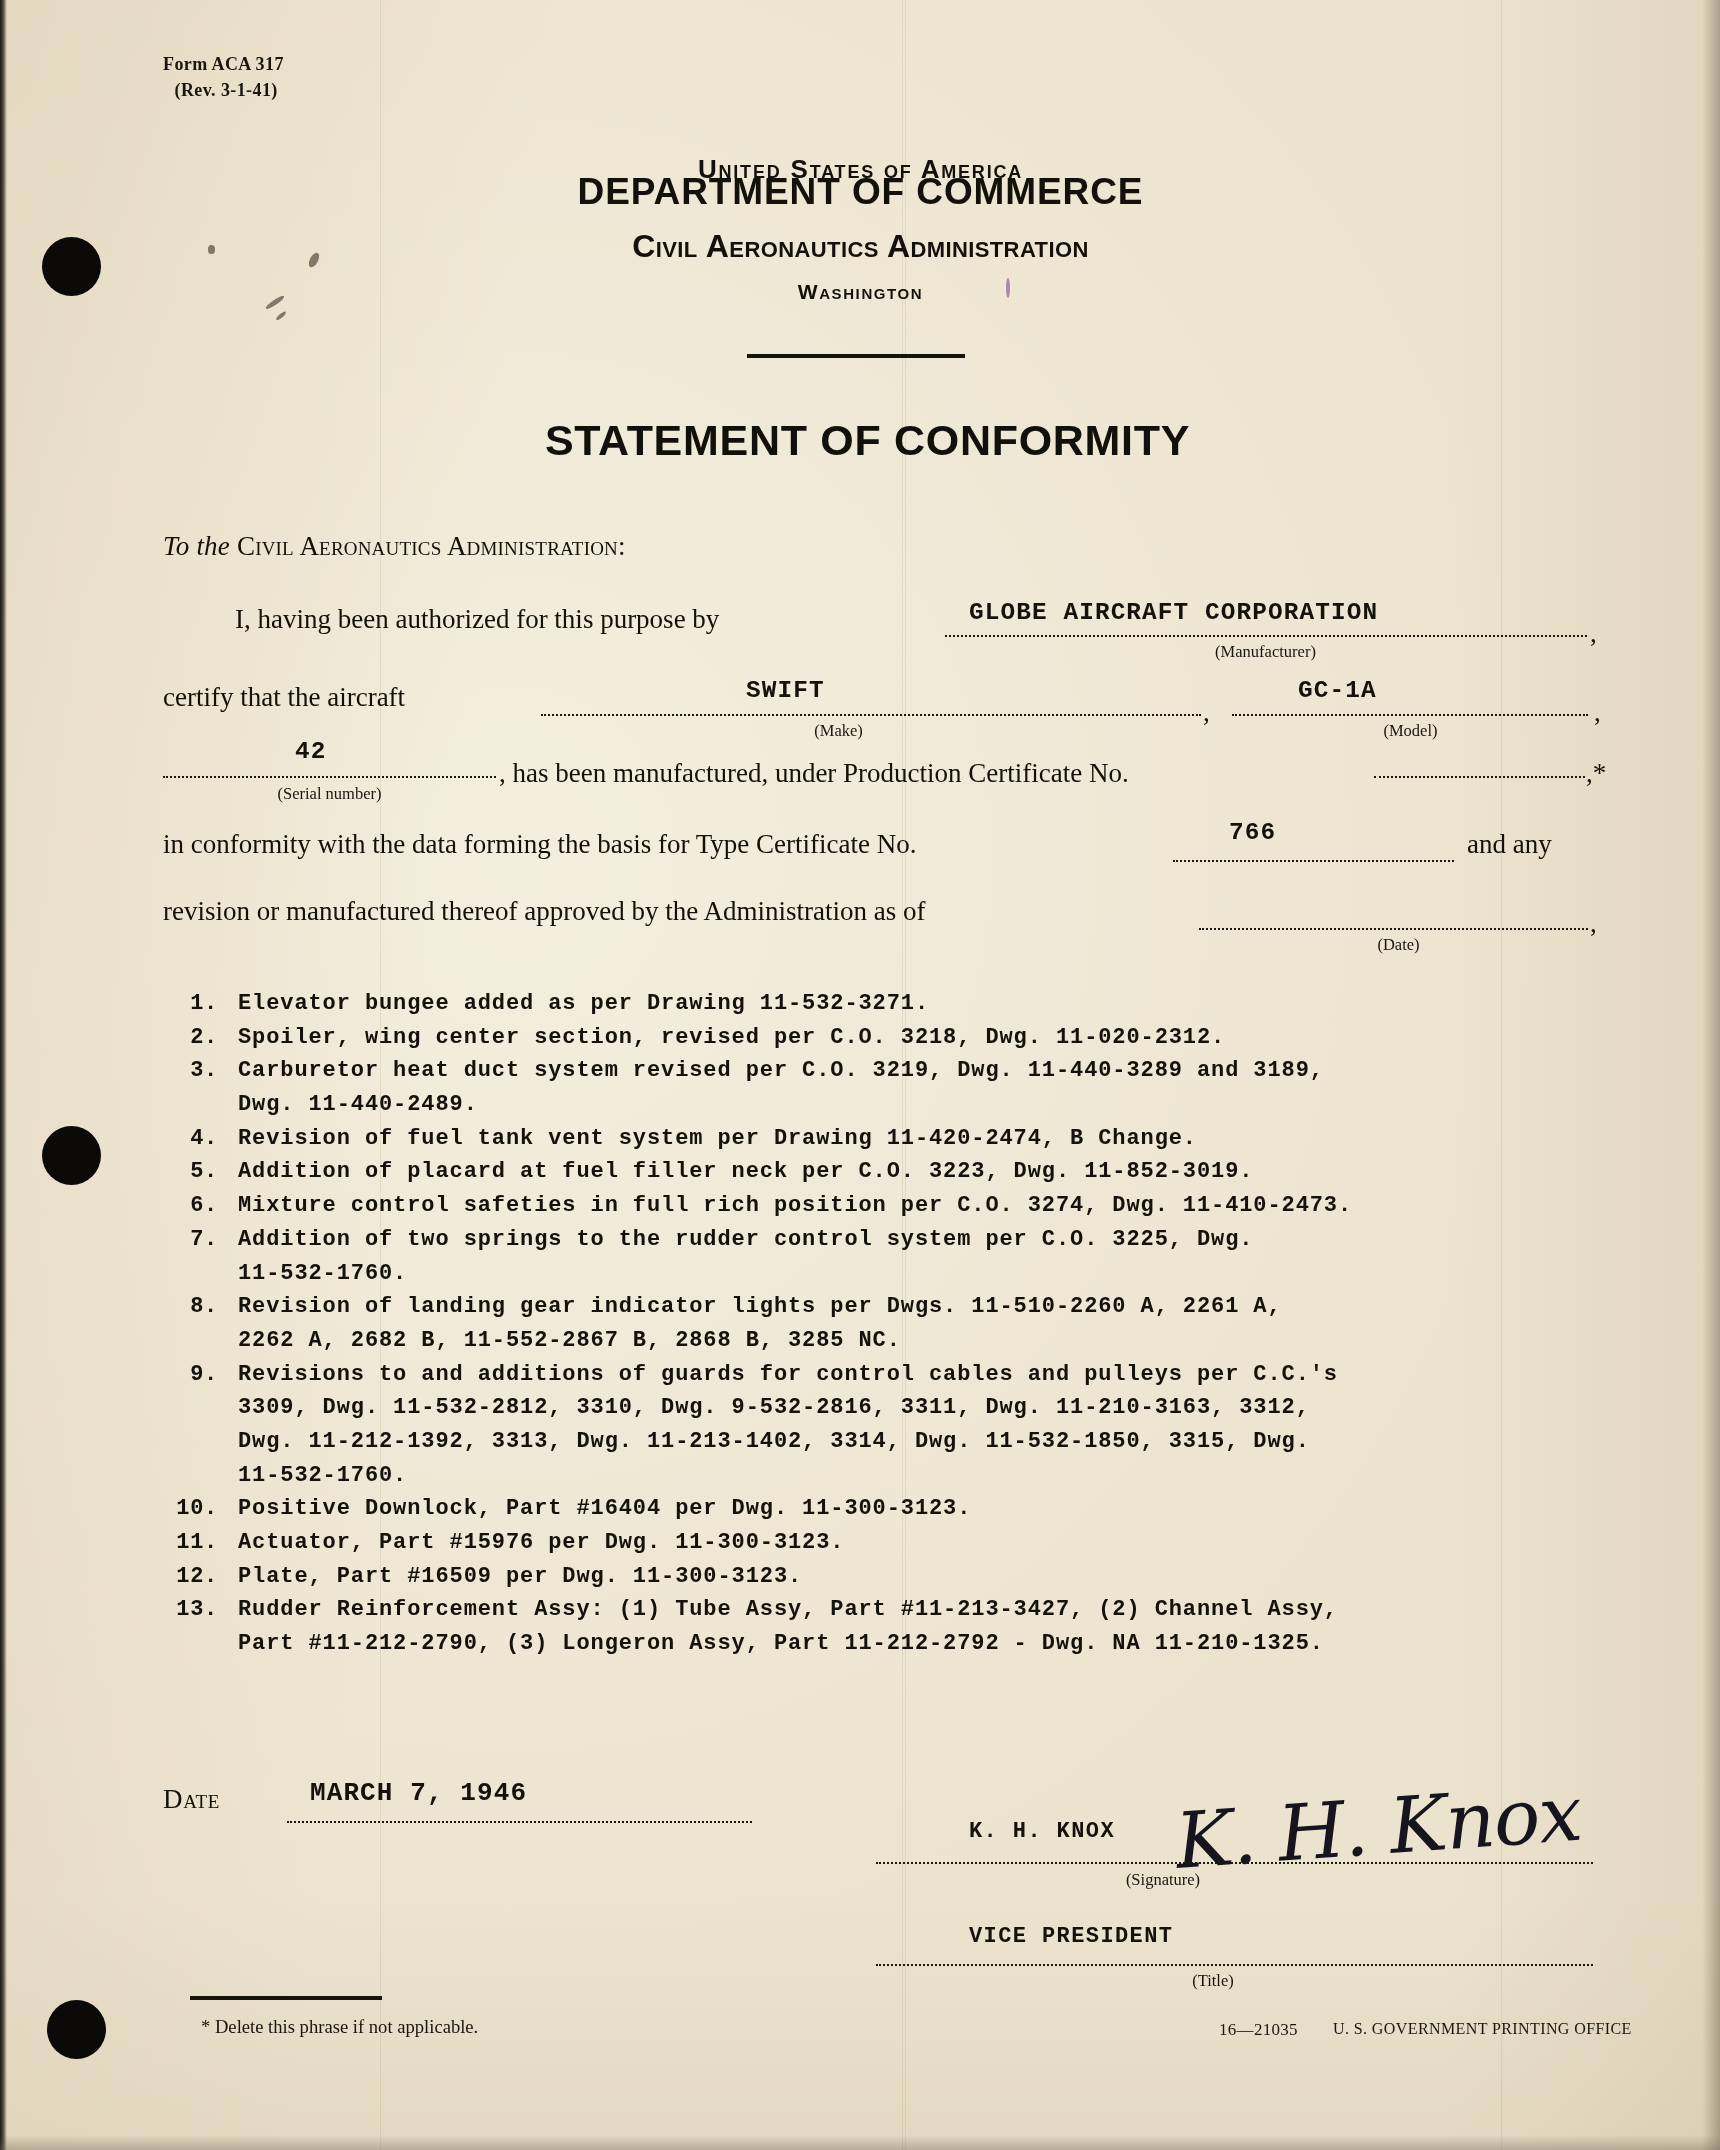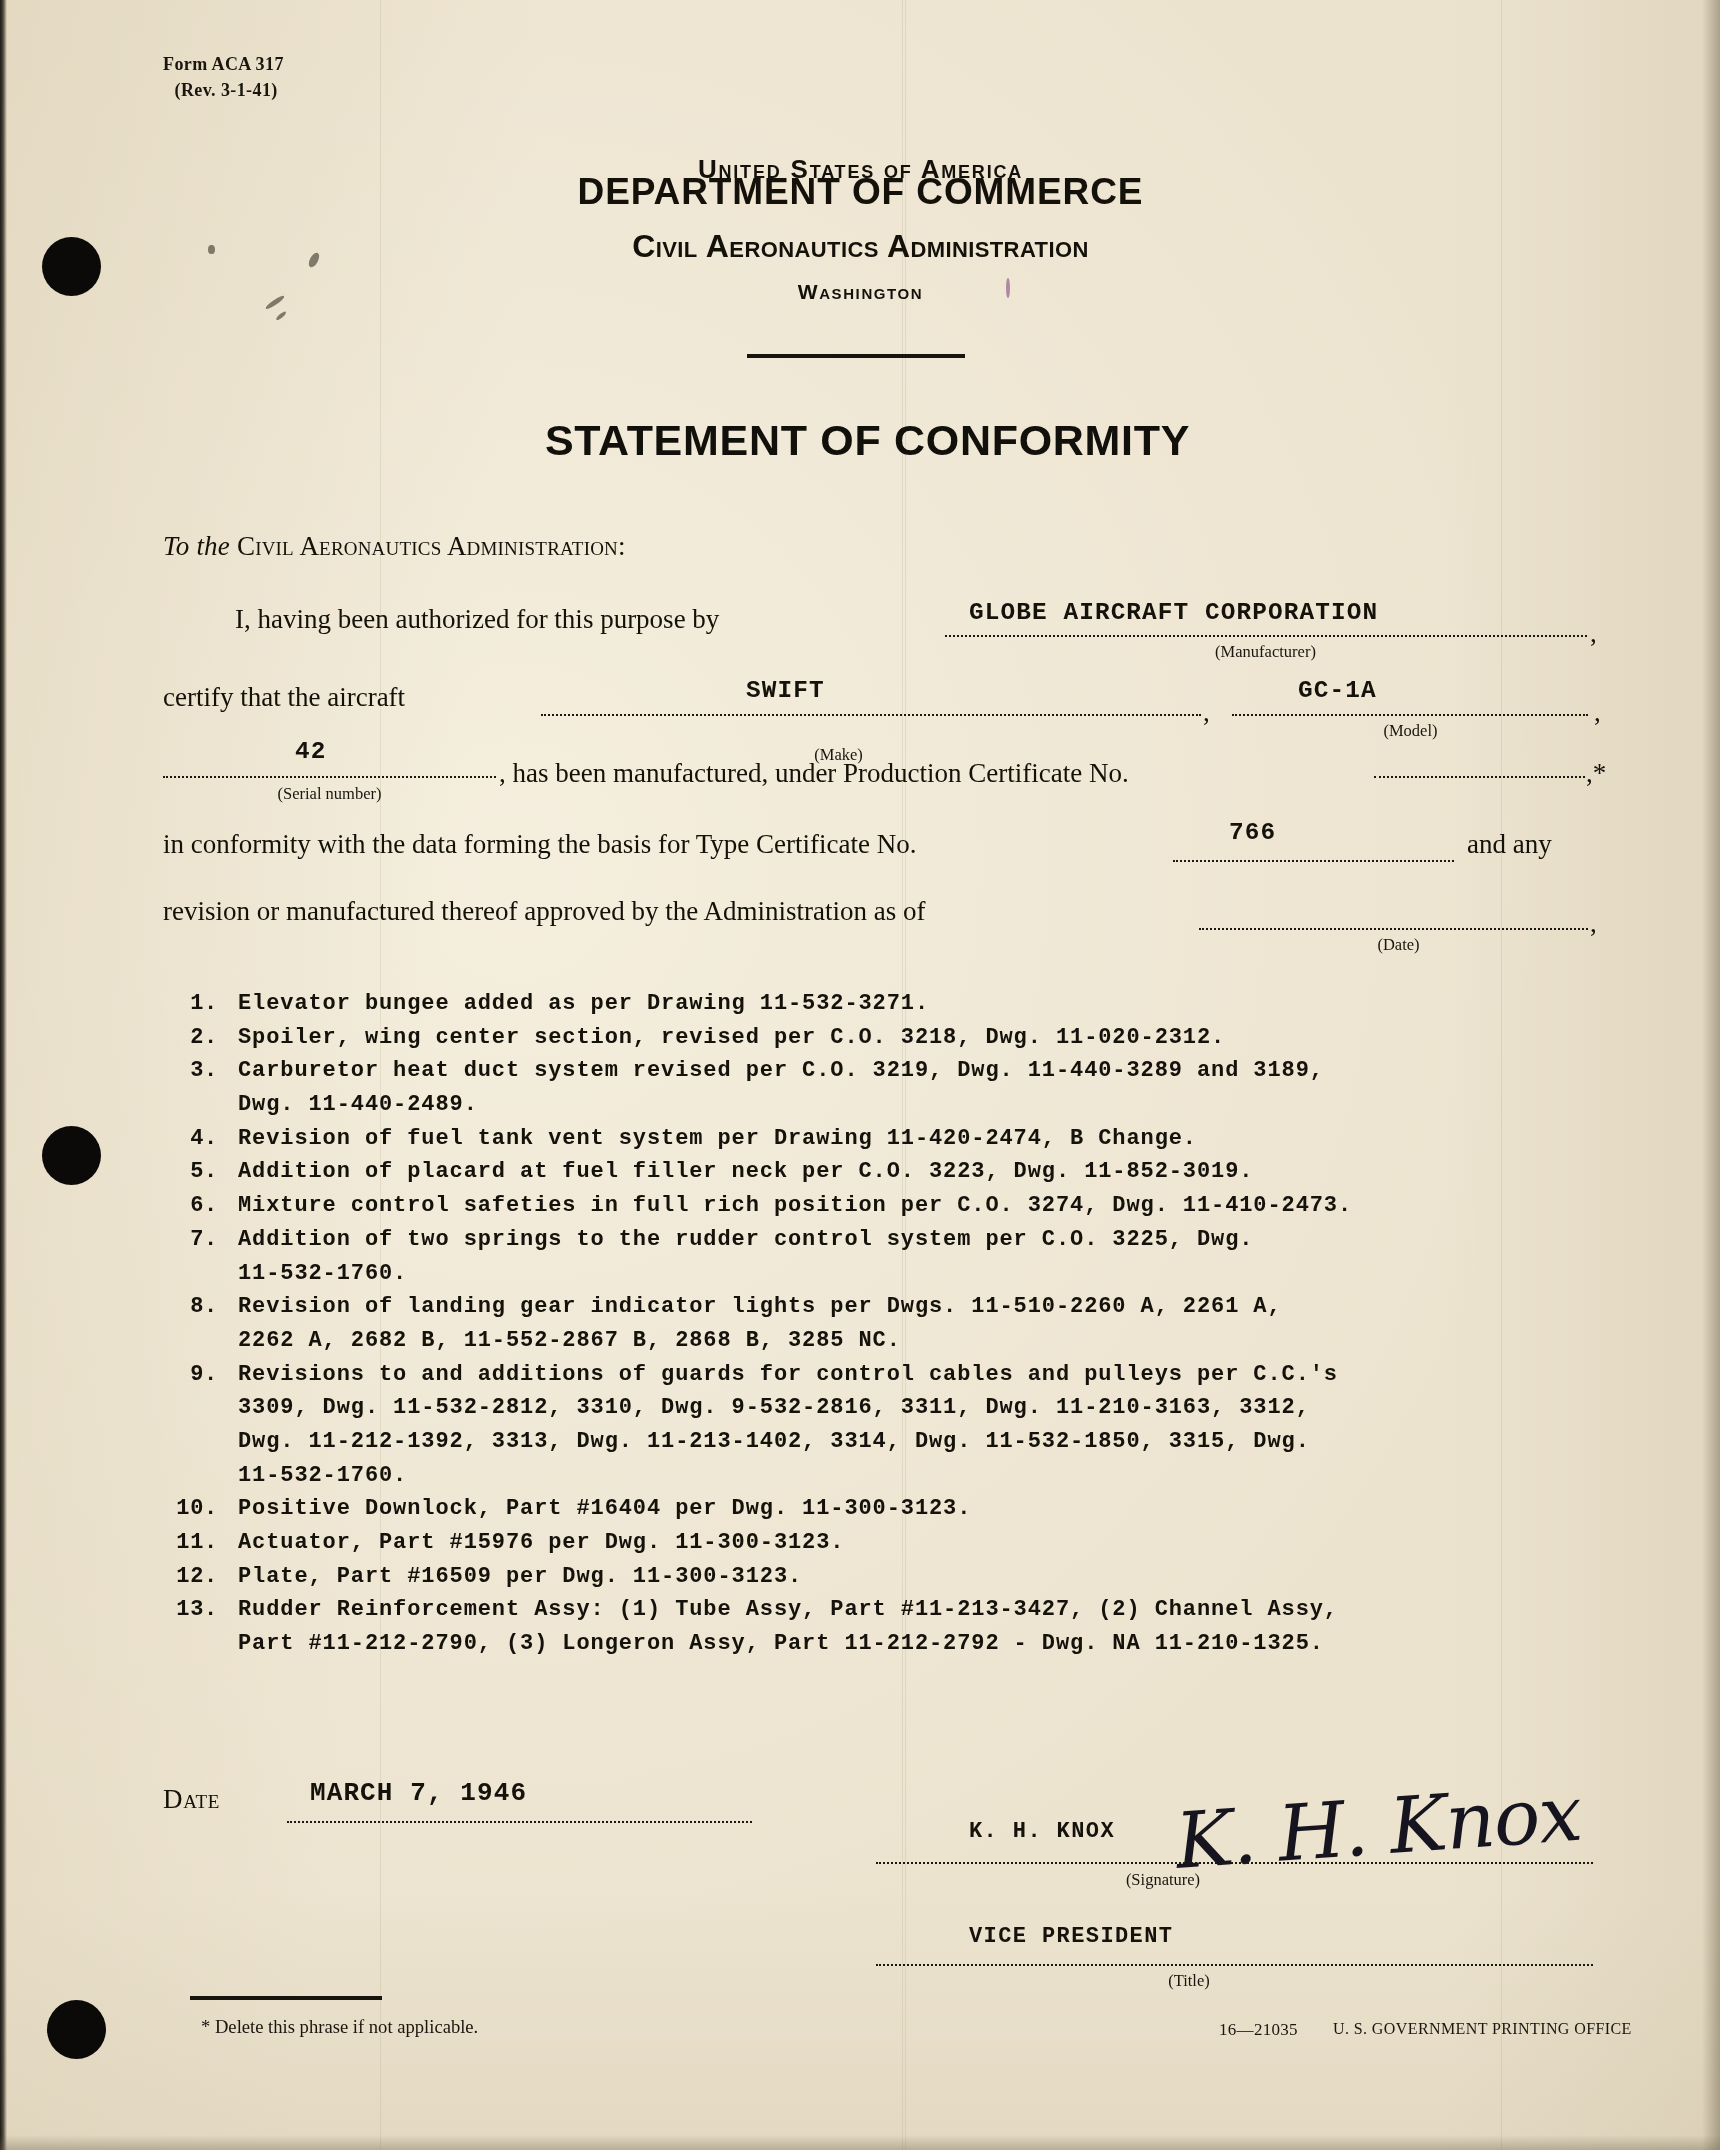--- a/index.html
+++ b/index.html
@@ -214,21 +214,21 @@
   <div class="row serif" style="left:1590px; top:618px;">,</div>
   <div class="cap" style="left:1065px; top:642px; width:401px;">(Manufacturer)</div>
 
   <div class="row serif" style="left:163px; top:682px;">certify that the aircraft</div>
   <div class="blank" style="left:541px; top:714px; width:660px;"></div>
   <div class="tw" style="left:746px; top:677px; font-size:24.4px;">SWIFT</div>
   <div class="row serif" style="left:1203px; top:697px;">,</div>
   <div class="blank" style="left:1232px; top:714px; width:356px;"></div>
   <div class="tw" style="left:1298px; top:677px; font-size:24.4px;">GC-1A</div>
   <div class="row serif" style="left:1594px; top:697px;">,</div>
-  <div class="cap" style="left:638px; top:721px; width:401px;margin-top:24px;">(Make)</div>
+  <div class="cap" style="left:638px; top:721px; width:401px;">(Make)</div>
   <div class="cap" style="left:1210px; top:721px; width:401px;">(Model)</div>
 
   <div class="blank" style="left:163px; top:776px; width:333px;"></div>
   <div class="tw" style="left:295px; top:738px; font-size:24.4px;">42</div>
   <div class="row serif" style="left:499px; top:758px;">, has been manufactured, under Production Certificate No.</div>
   <div class="blank" style="left:1374px; top:776px; width:211px;"></div>
   <div class="row serif" style="left:1586px; top:758px;">,*</div>
   <div class="cap" style="left:163px; top:784px; width:333px;">(Serial number)</div>
 
   <div class="row serif" style="left:163px; top:829px;">in conformity with the data forming the basis for Type Certificate No.</div>
@@ -322,21 +322,21 @@
   <div class="blank" style="left:287px; top:1821px; width:465px;"></div>
   <div class="tw" style="left:310px; top:1778px; font-size:26px;">MARCH 7, 1946</div>
 
   <div class="sig-name" style="left:969px; top:1819px;">K. H. KNOX</div>
   <div class="handsig">K. H. Knox</div>
   <div class="blank" style="left:876px; top:1862px; width:717px;"></div>
   <div class="cap" style="left:984px; top:1870px; width:358px;">(Signature)</div>
 
   <div class="sig-name" style="left:969px; top:1924px;">VICE PRESIDENT</div>
   <div class="blank" style="left:876px; top:1964px; width:717px;"></div>
-  <div class="cap" style="left:1024px; top:1971px; width:330px;">(Title)</div>
+  <div class="cap" style="left:1048px; top:1971px; width:330px;">(Title)</div>
 
   <div class="footrule"></div>
   <div class="footnote serif">* Delete this phrase if not applicable.</div>
   <div class="printcode serif">16—21035</div>
   <div class="printoffice smallcaps serif">U. S. GOVERNMENT PRINTING OFFICE</div>
 
 </div>
 
 
 </body></html>

